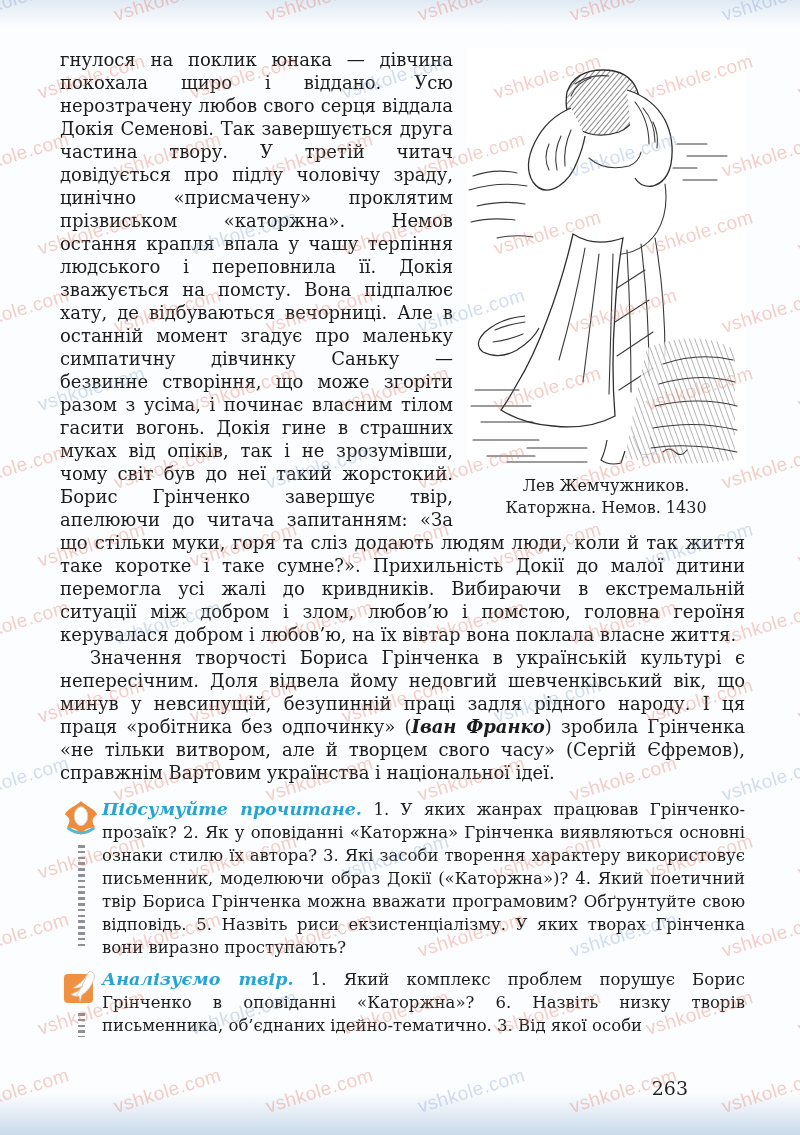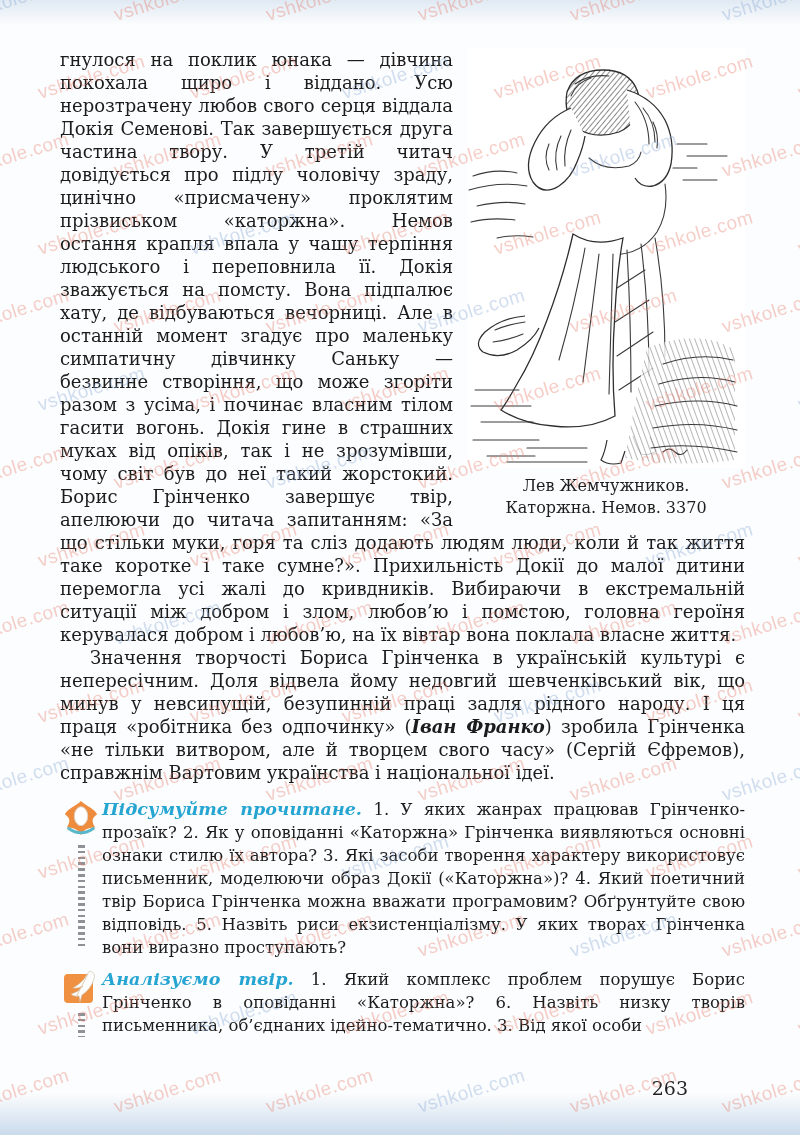--- a/index.html
+++ b/index.html
@@ -109,21 +109,21 @@
 
           <path class="ln" d="M8 342 h44 M4 358 h60 M14 374 h52 M6 392 h66 M20 408 h48 M60 400 h60 M40 414 h80"></path>
 
           <path d="M180 300 q40 -16 72 -6 l16 8 v110 q-60 8 -110 -2 q10 -58 22 -110 z" fill="url(#h2)" opacity="0.8"></path>
           <path class="ln" d="M196 316 q36 -12 70 -4 M192 336 q40 -12 76 -2 M188 358 q44 -10 82 0 M186 380 q44 -8 84 2 M184 400 q40 -6 86 4"></path>
           <path class="ln" d="M196 404 q6 -6 12 0 q6 6 12 -2"></path>
         </svg>
       </div>
       <figcaption class="fig-caption">
         <span class="it">Лев Жемчужников.</span><br>
-        <span>Каторжна. </span><span class="it">Немов.</span><span> 3370</span>
+        <span>Каторжна. </span><span class="it">Немов.</span><span> 1430</span>
       </figcaption>
     </figure>
 
     <p class="body-text"><span>гнулося на поклик юнака — дівчина покохала щиро і віддано. Усю нерозтрачену любов свого серця віддала Докія Семенові. Так завершується друга частина твору. У третій читач довідується про підлу чоловічу зраду, цинічно </span><span class="it">«присмачену»</span><span> проклятим прізвиськом </span><span class="it">«каторжна»</span><span>. Немов остання крапля впала у чашу терпіння людського і переповнила її. Докія зважується на помсту. Вона підпалює хату, де відбуваються вечорниці. Але в останній момент згадує про маленьку симпатичну дівчинку Саньку — безвинне створіння, що може згоріти разом з усіма, і починає власним тілом гасити вогонь. Докія гине в страшних муках від опіків, так і не зрозумівши, чому світ був до неї такий жорстокий. Борис Грінченко завершує твір, апелюючи до читача запитанням: </span><span class="it">«За що стільки муки, горя та сліз додають людям люди, коли й так життя таке коротке і таке сумне?»</span><span>. Прихильність Докії до малої дитини перемогла усі жалі до кривдників. Вибираючи в екстремальній ситуації між добром і злом, любов’ю і помстою, головна героїня керувалася добром і любов’ю, на їх вівтар вона поклала власне життя.</span></p>
 
     <p class="body-text indent"><span>Значення творчості Бориса Грінченка в українській культурі є непересічним. Доля відвела йому недовгий шевченківський вік, що минув у невсипущій, безупинній праці задля рідного народу. І ця праця </span><span class="it">«робітника без одпочинку»</span><span> (</span><span class="bit">Іван Франко</span><span>) зробила Грінченка </span><span class="it">«не тільки витвором, але й творцем свого часу»</span><span> (</span><span class="it">Сергій Єфремов</span><span>), справжнім Вартовим українства і національної ідеї.</span></p>
 
     <div class="tasks">
 
       <div class="task">

